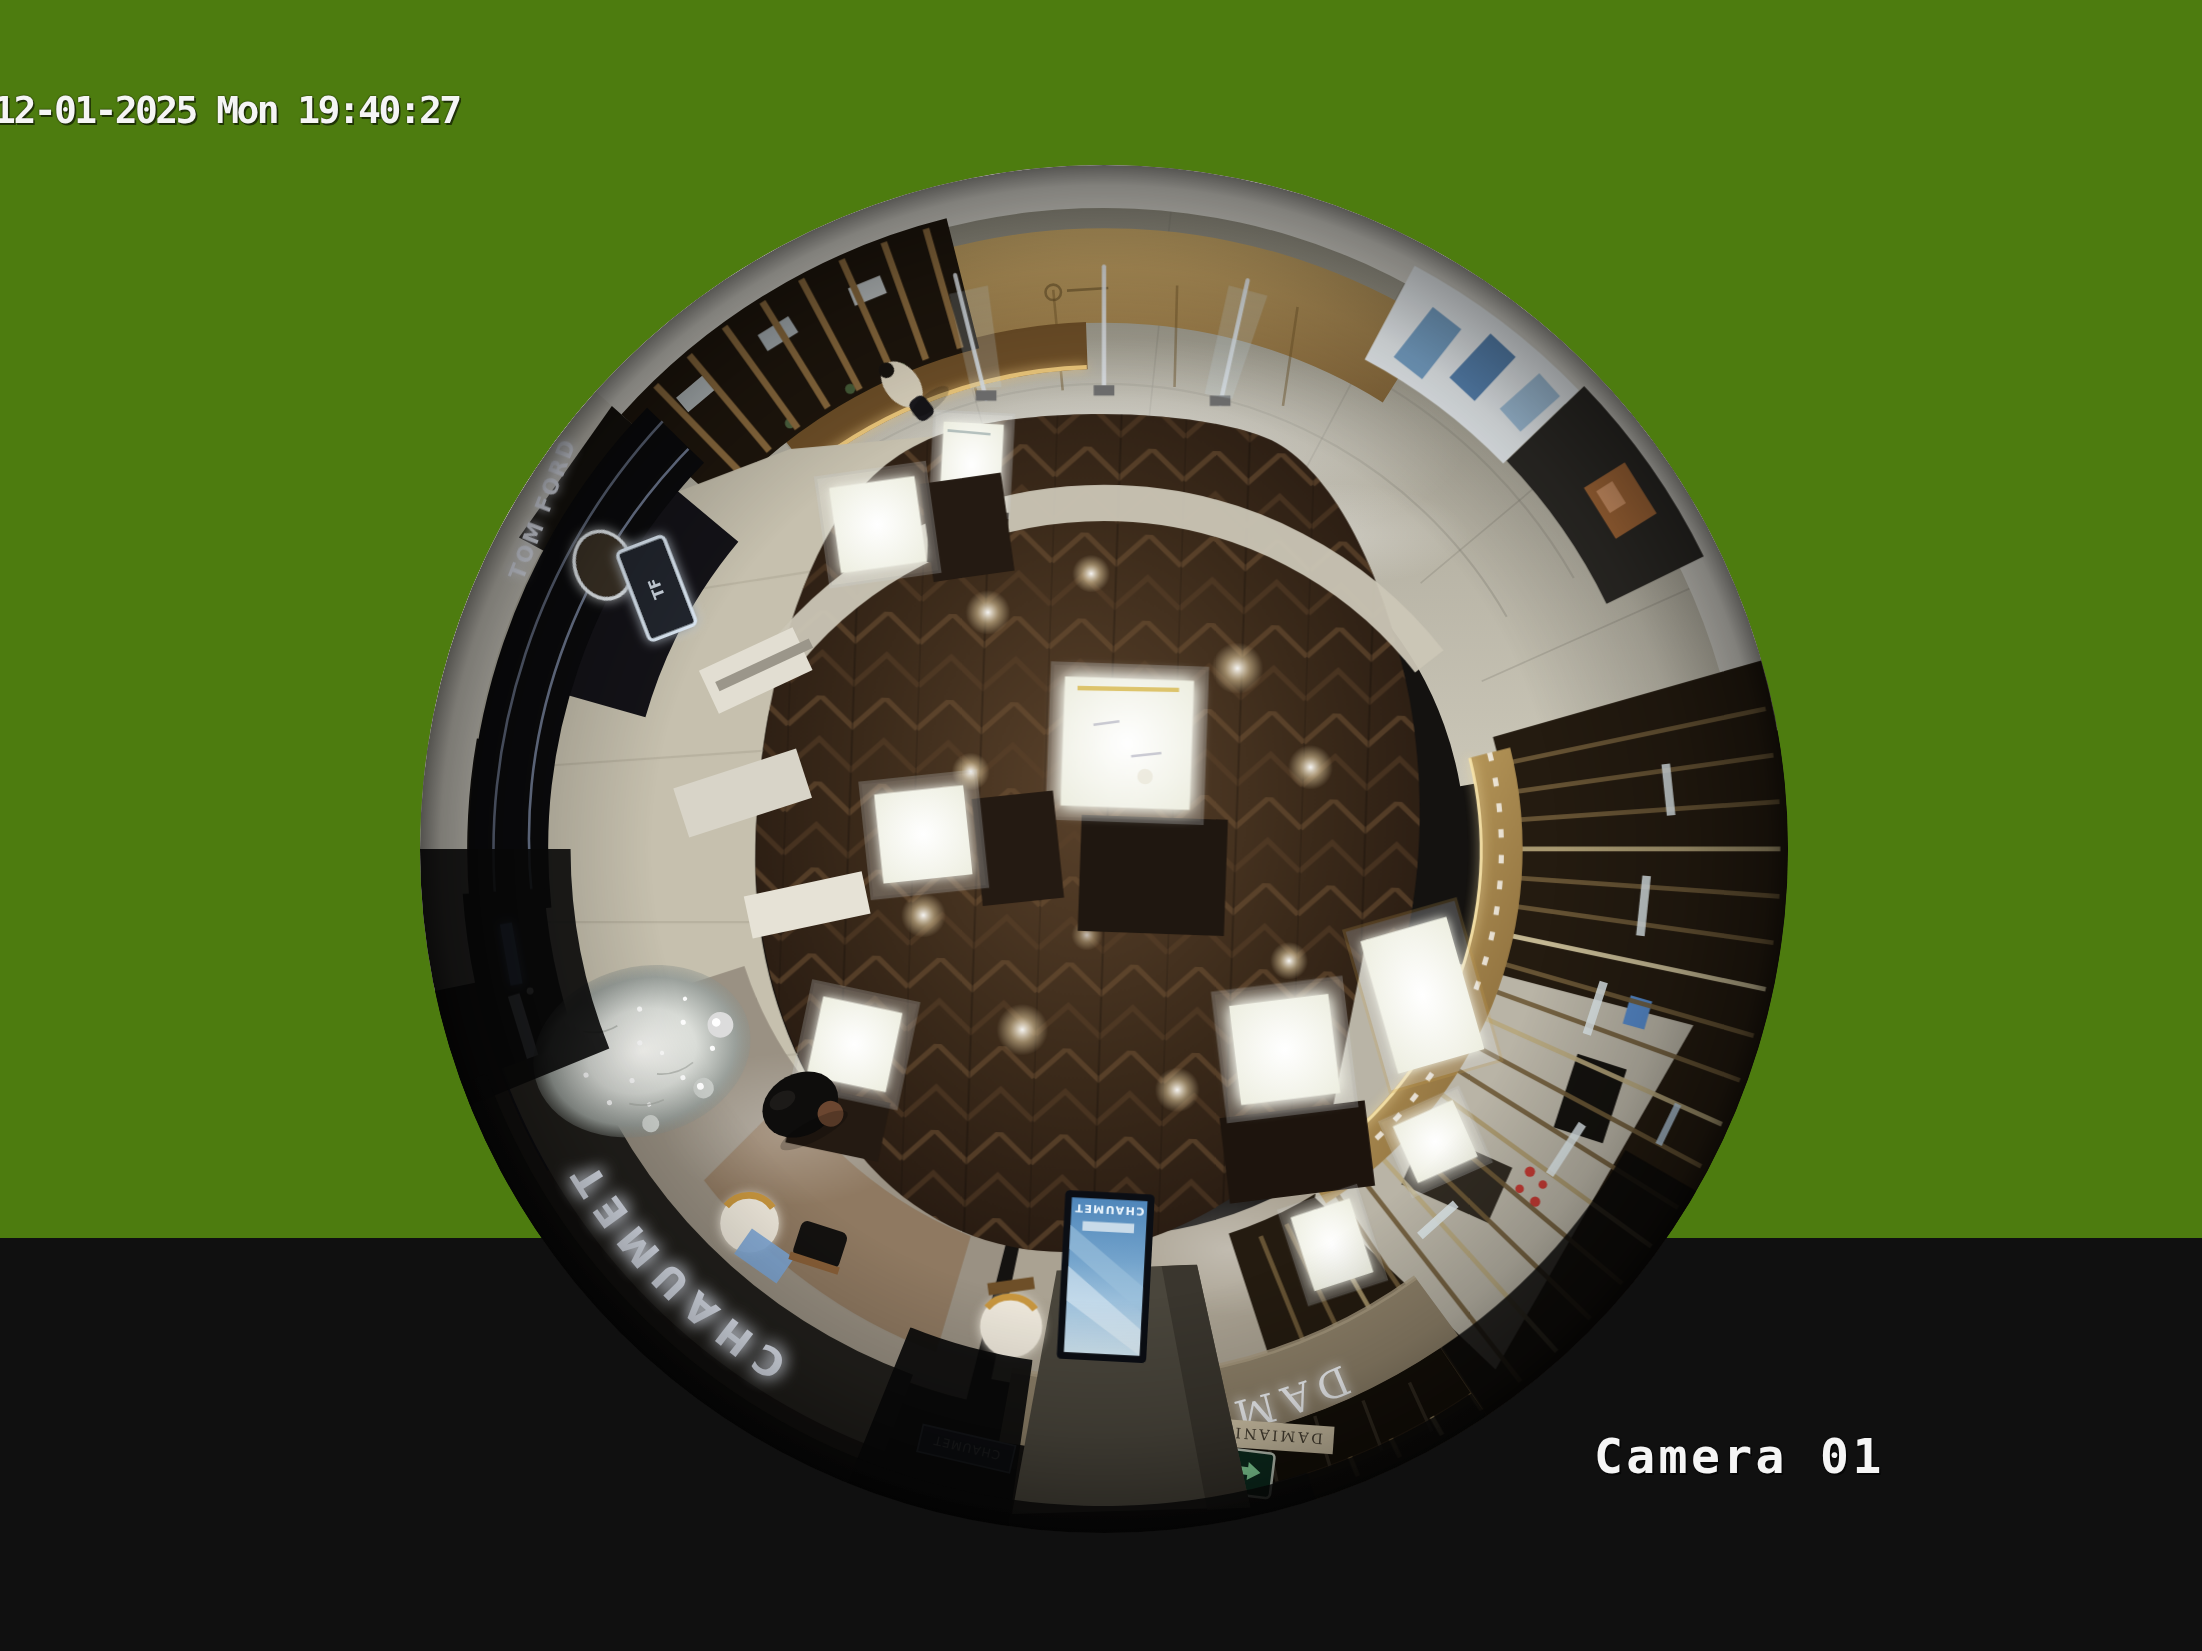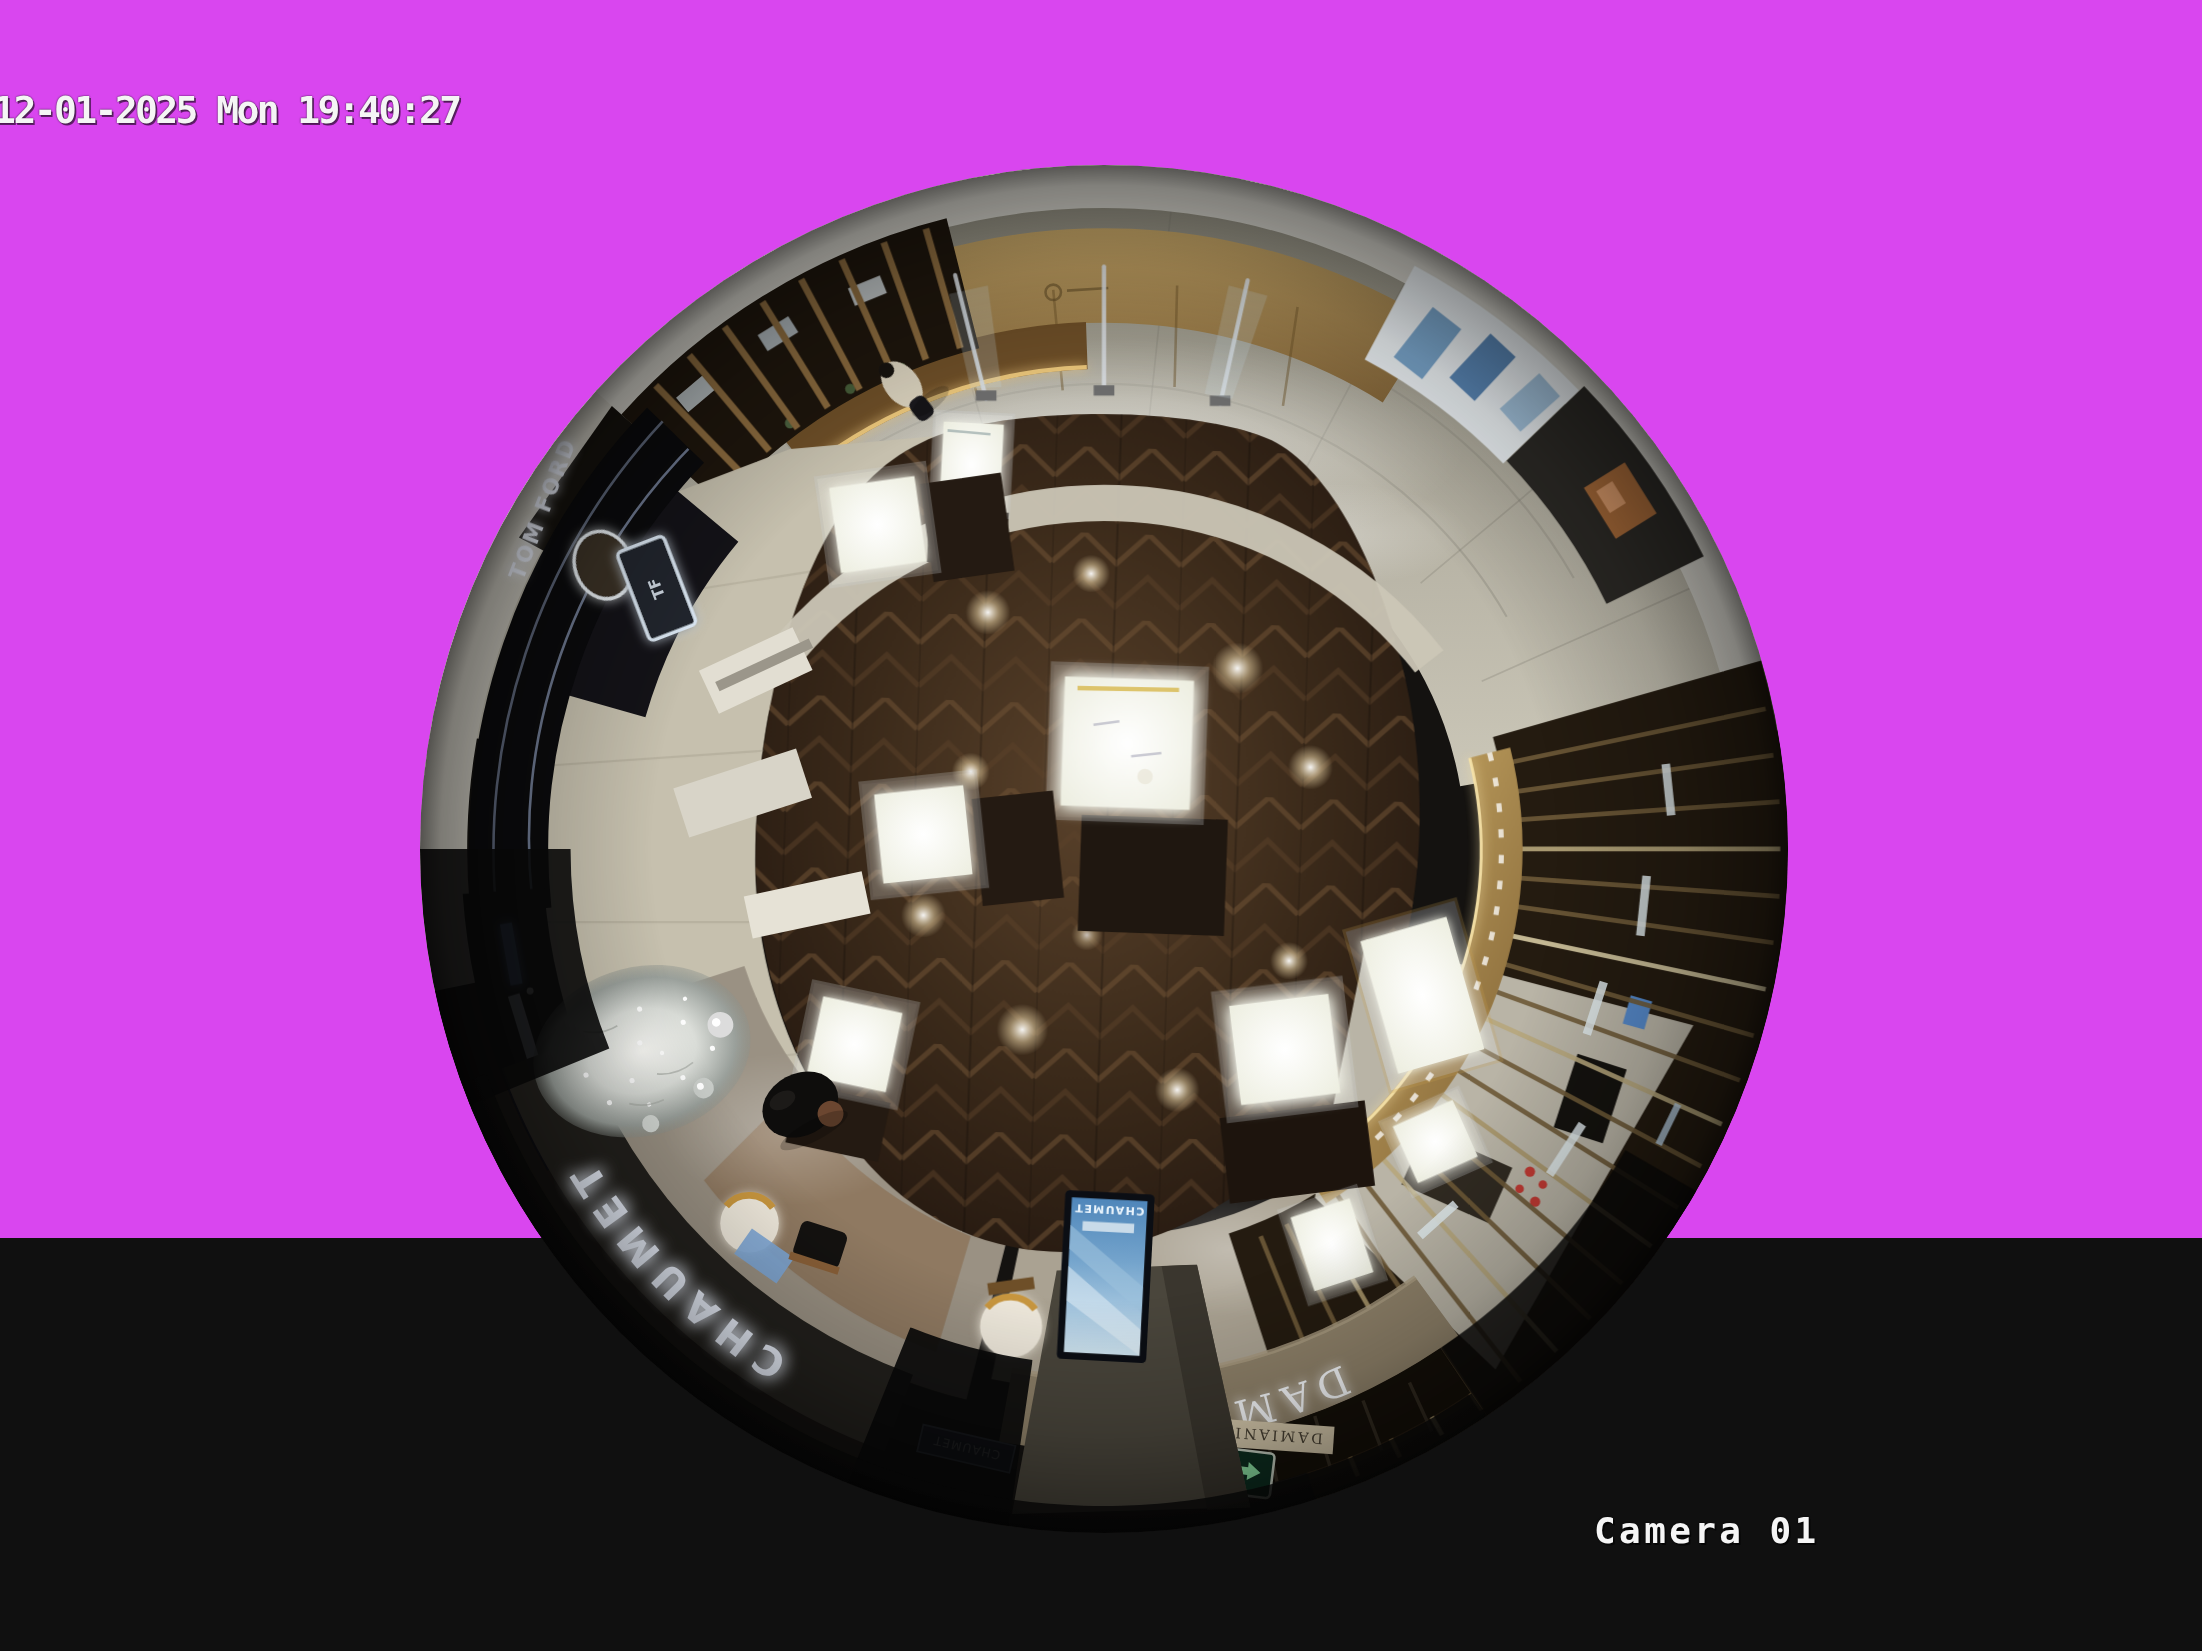--- a/index.html
+++ b/index.html
@@ -1,20 +1,20 @@
 <!DOCTYPE html>
 <html style="font-size:13.8px"><head>
 <meta charset="utf-8">
 <style>
   html,body{margin:0;padding:0;background:#101010;width:2203px;height:1652px;overflow:hidden}
-  .stage{position:relative;width:2203px;height:1238px;background:#d946ef;font-family:"DejaVu Sans",sans-serif}
+  .stage{position:relative;width:2203px;height:1238px;background:#4d7c0f;font-family:"DejaVu Sans",sans-serif}
   .osd{position:absolute;color:#f5f5f5;font-family:"DejaVu Sans Mono",monospace;font-weight:700;
        text-shadow:0 0 1.7px rgba(0,0,0,.9), 1.7px 1.7px 0 rgba(0,0,0,.55)}
   .osd-ts{left:-6.9px;top:88px;font-size:38px;letter-spacing:-2.6px}
-  .osd-cam{left:1594px;top:1510px;font-size:36px;letter-spacing:3.4px}
+  .osd-cam{left:1594px;top:1428px;font-size:48px;letter-spacing:3.4px}
   .fisheye{position:absolute;left:420px;top:165px}
   svg text{user-select:none}
 </style>
 </head>
 <body>
 
 <div class="stage">
 
   <div class="osd osd-ts">12-01-2025 Mon 19:40:27</div>
   <div class="osd osd-cam">Camera 01</div>

